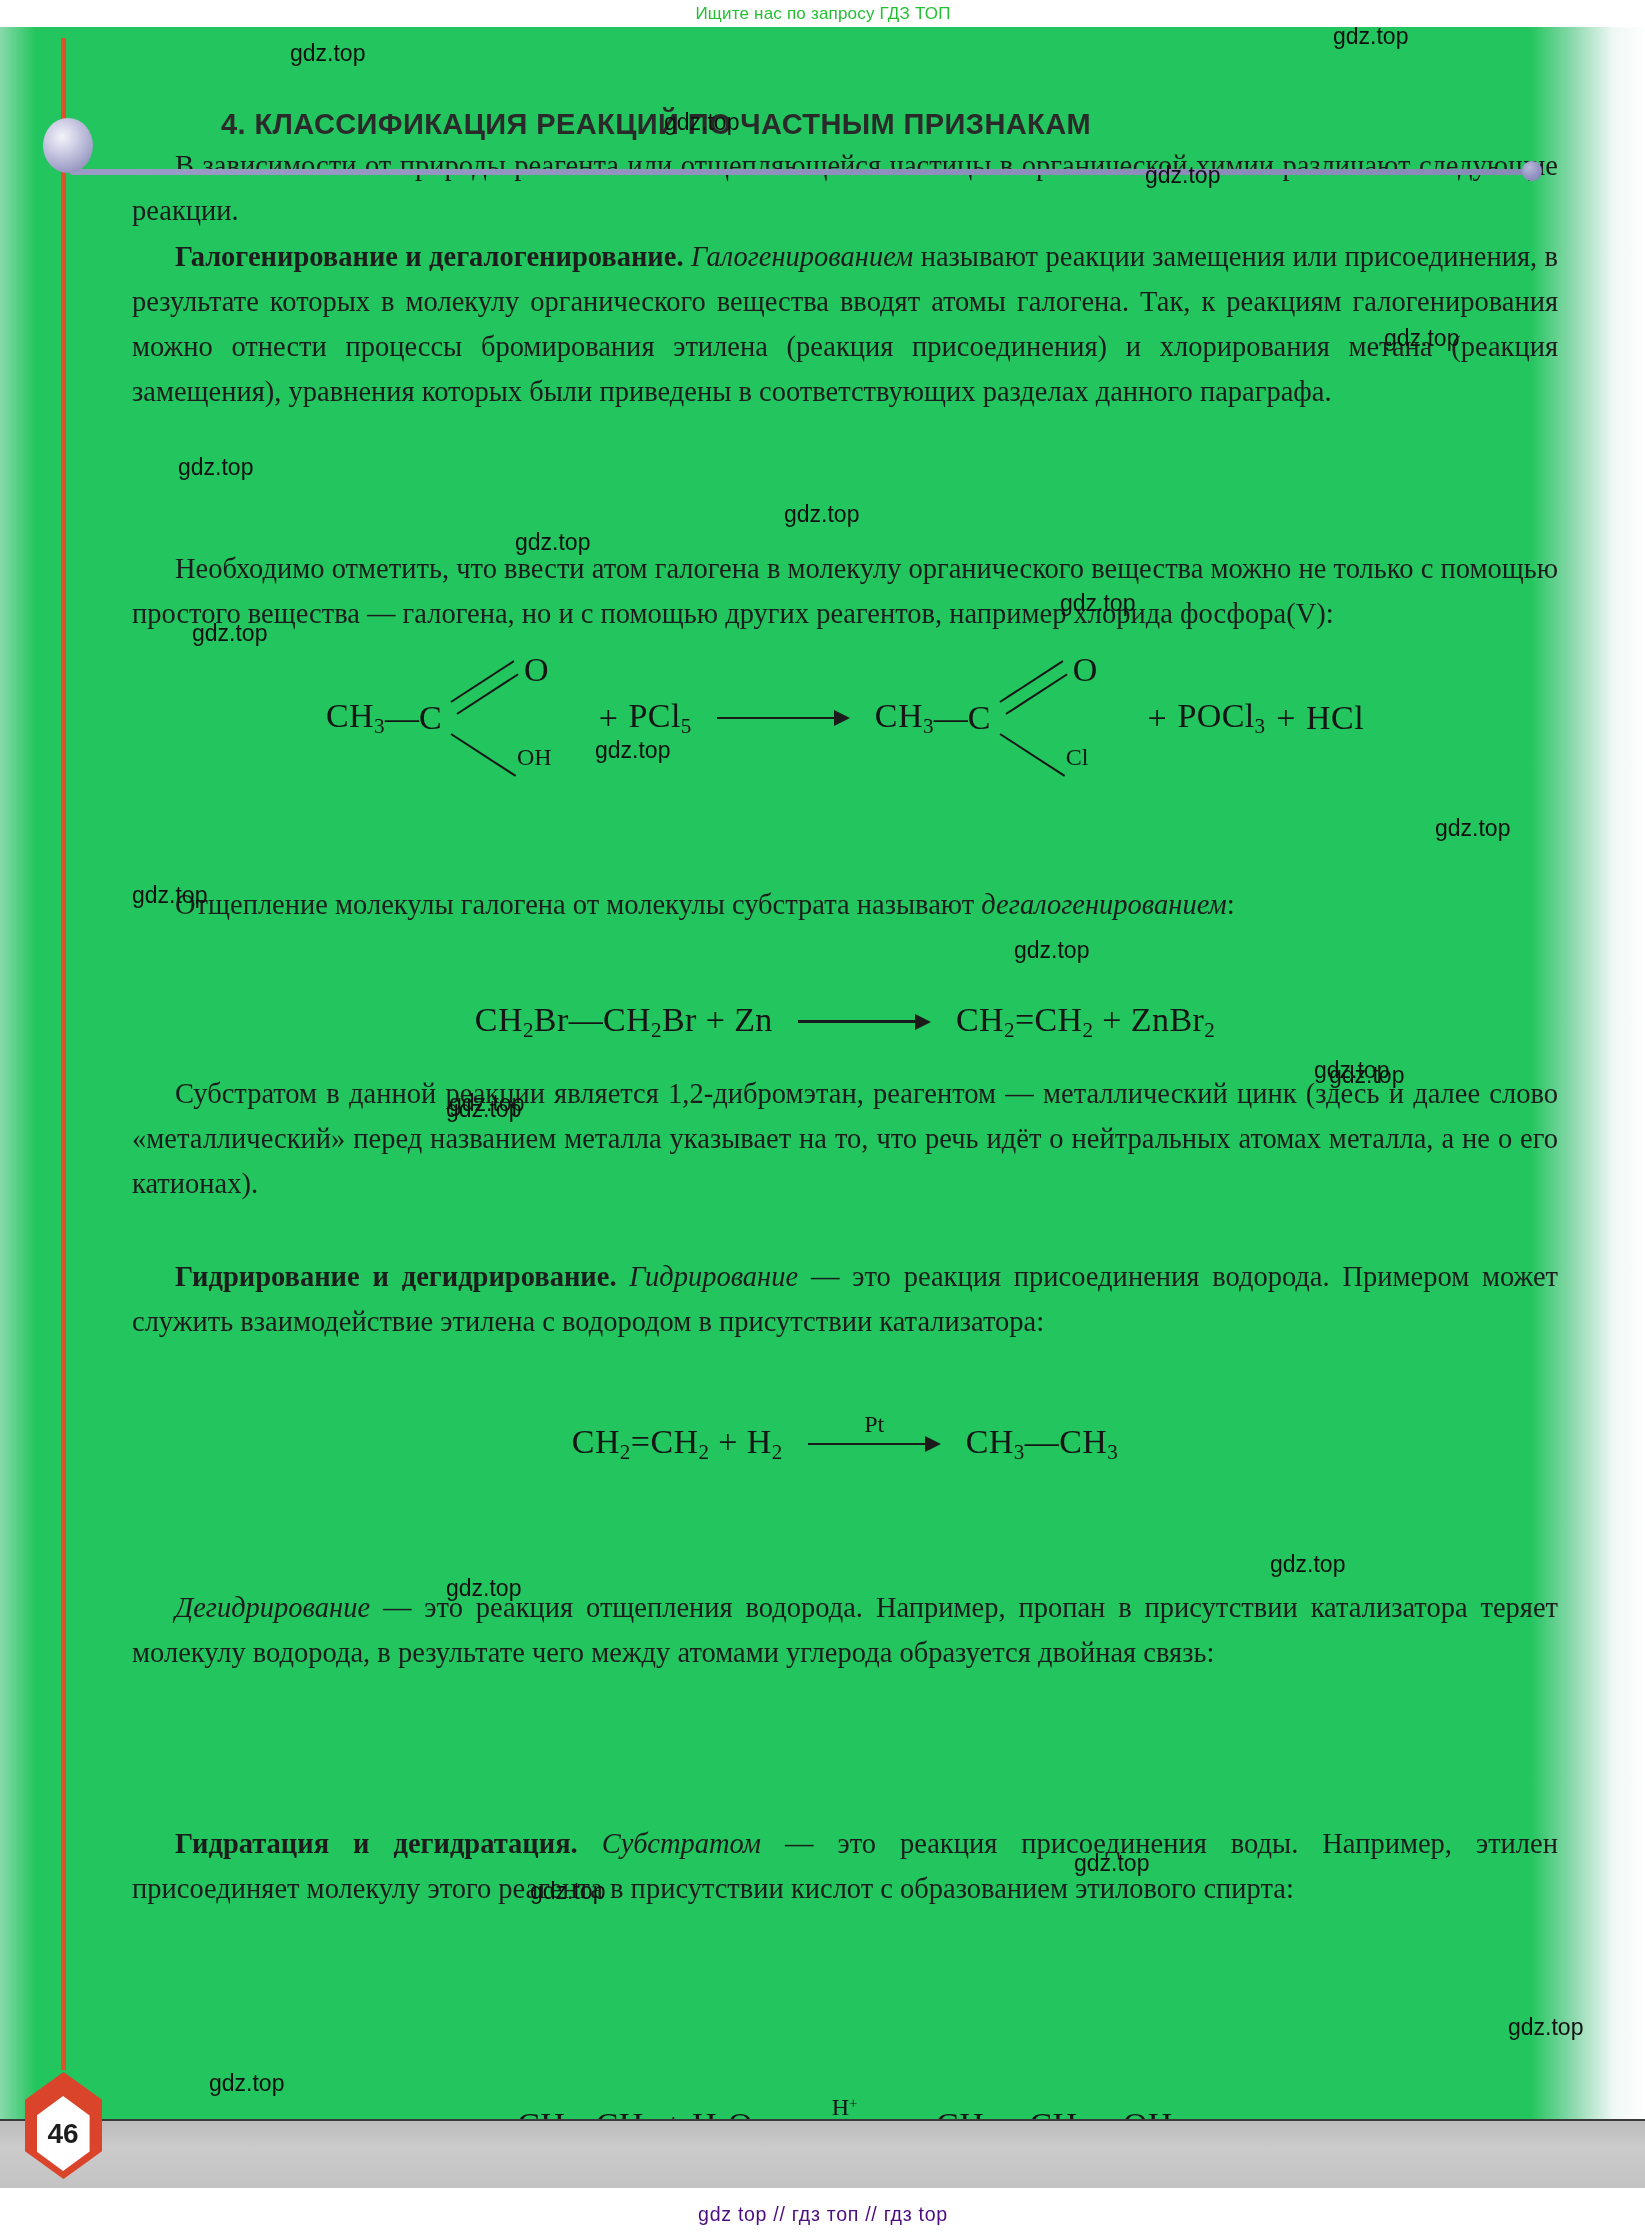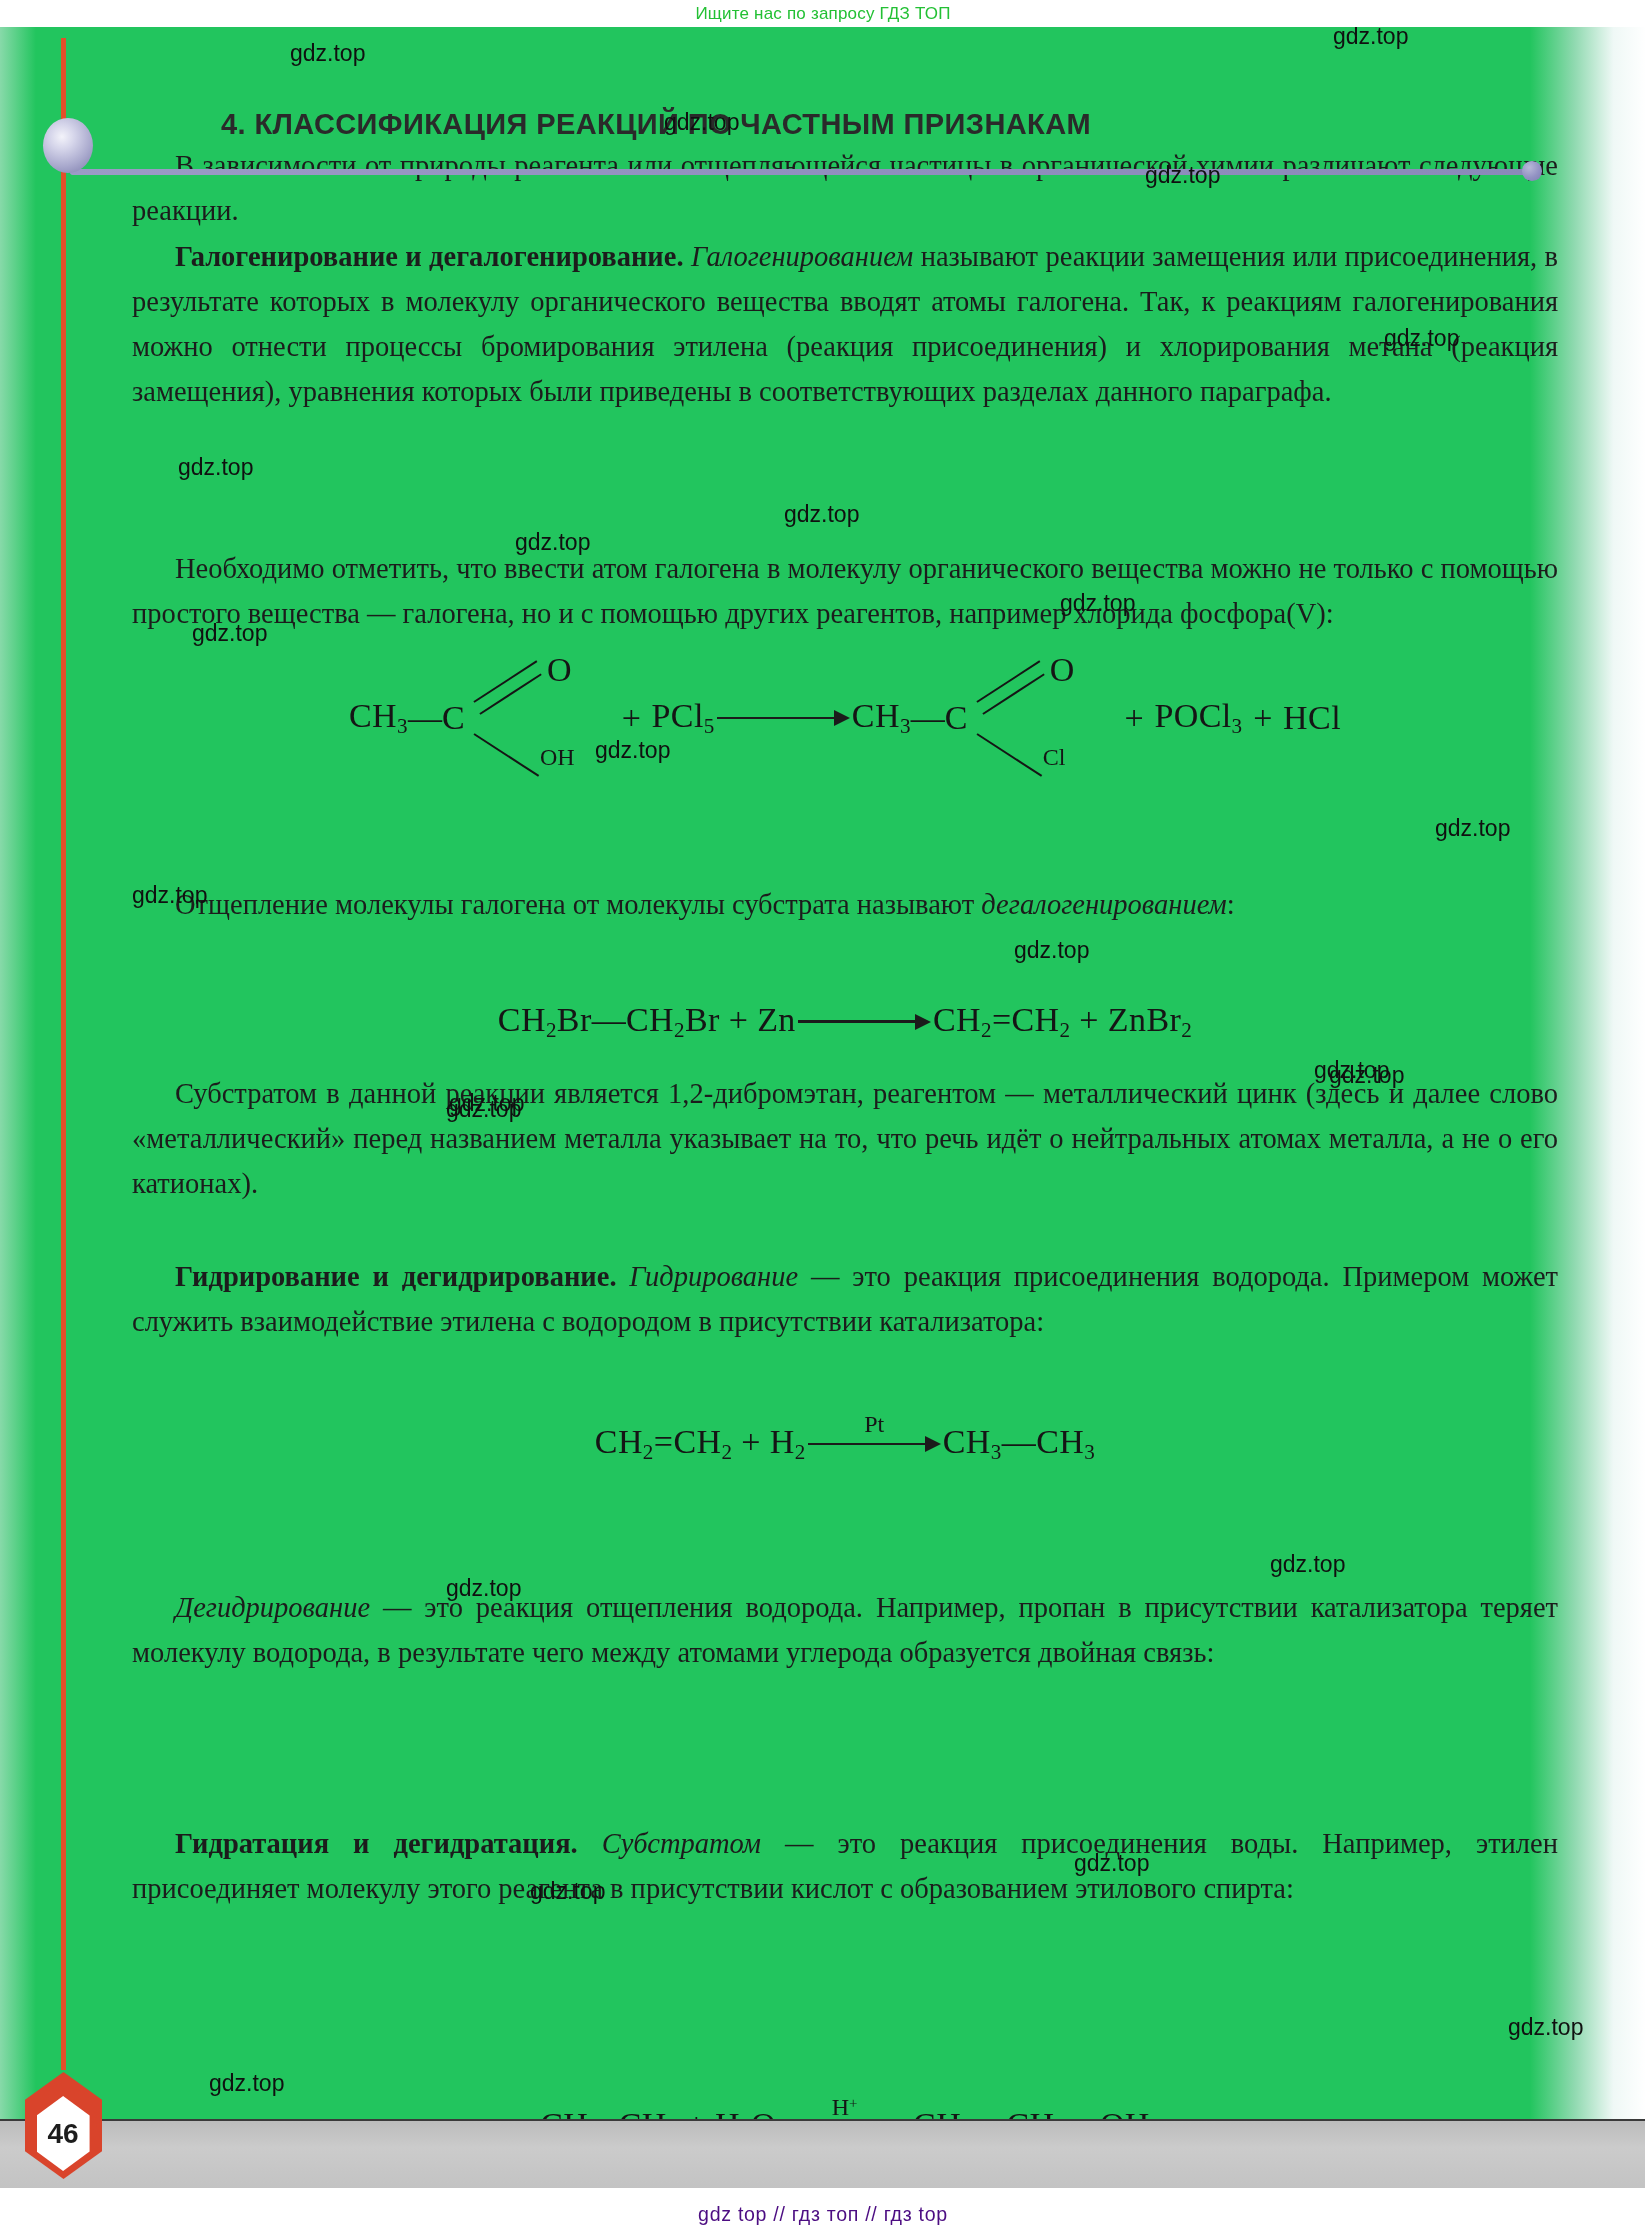--- a/index.html
+++ b/index.html
@@ -151,21 +151,21 @@
   .eq sub { font-size: 0.62em; vertical-align: -0.28em; }
   .eq sup { font-size: 0.62em; vertical-align: 0.5em; }
   .tok { letter-spacing: 0.4px; }
   .plus { padding: 0 10.7px; }
 
   
   .arrow {
     position: relative;
     display: inline-flex;
     align-items: center;
-    margin: 0 2px;
+    margin: 0 25px;
     height: 41px;
     text-align: center;
   }
   .arrow .shaft {
     display: block;
     width: 118px; height: 2.7px;
     background: #1b1b1b;
   }
   .arrow .head {
     width: 0; height: 0;

